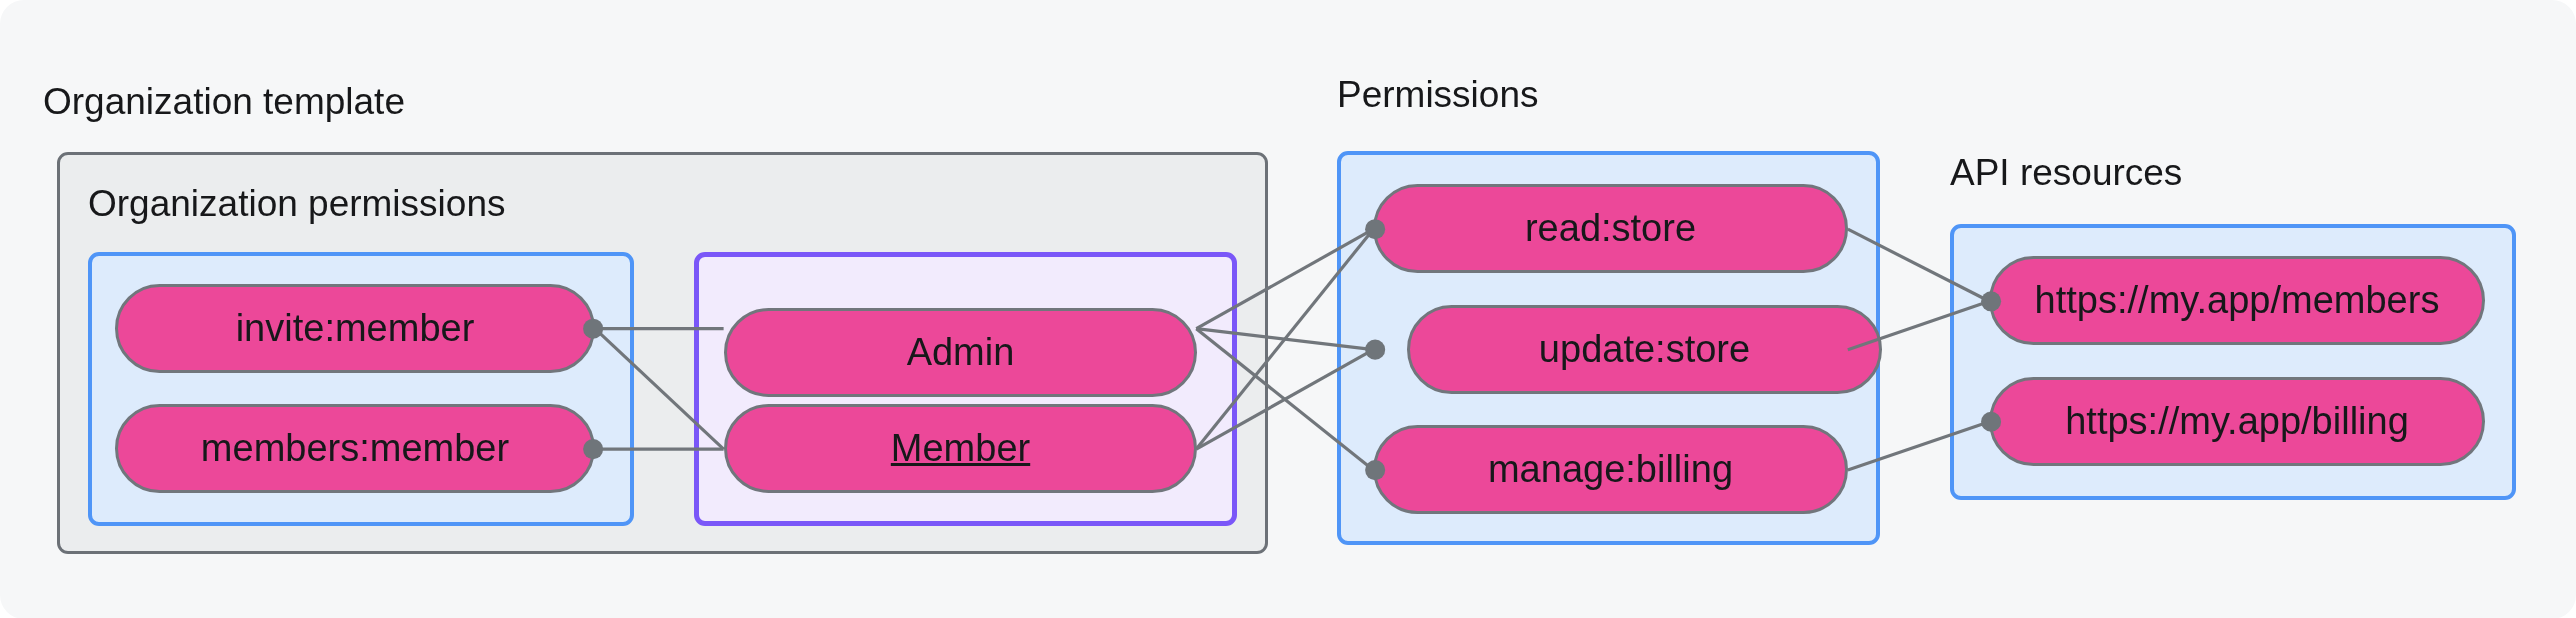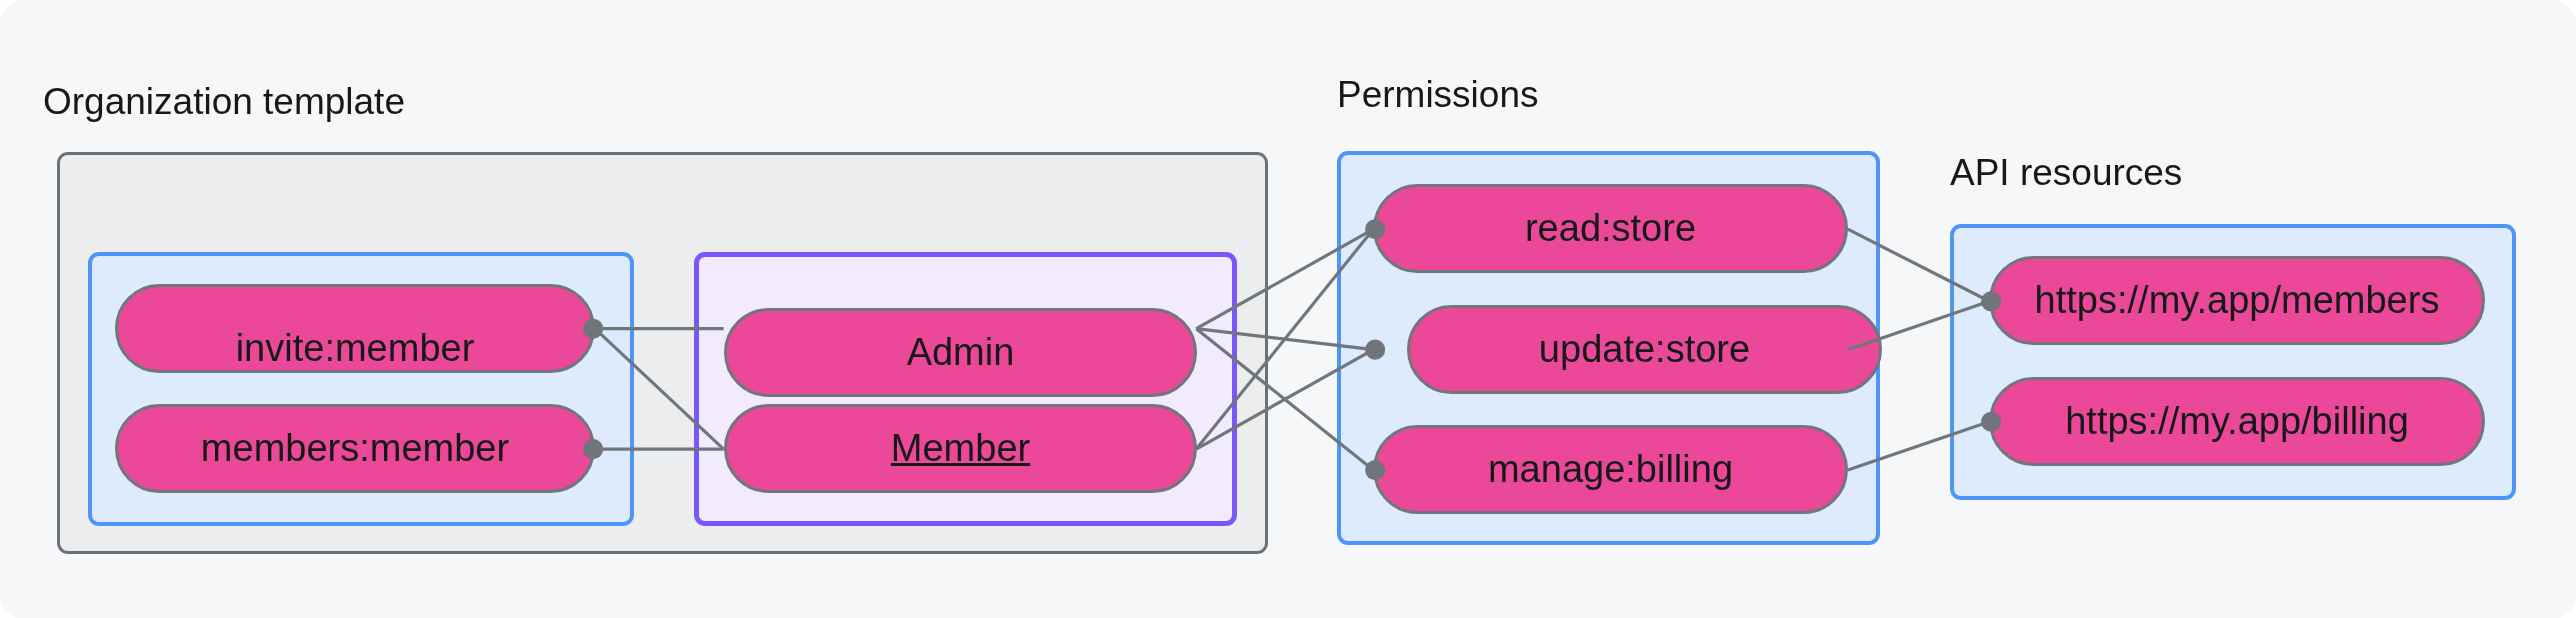--- a/index.html
+++ b/index.html
@@ -58,21 +58,21 @@
     border: 3.2px solid #71767c;
     border-radius: 45px;
     display: flex;
     align-items: center;
     justify-content: center;
     font-size: 38px;
     color: #17181a;
     white-space: nowrap;
     z-index: 2;
   }
-  #node-invite-member  { left: 115px;  top: 284px; width: 480px; align-items: flex-end; }
+  #node-invite-member  { left: 115px;  top: 284px; width: 480px; }
   #node-delete-member  { left: 115px;  top: 404px; width: 480px; }
   #node-admin          { left: 724px;  top: 284px; width: 473px; margin-top: 24px; }
   #node-member         { left: 724px;  top: 404px; width: 473px; text-decoration: underline; }
   #node-read-store     { left: 1373px; top: 184px; width: 475px; }
   #node-update-store   { left: 1407px; top: 305px; width: 475px; }
   #node-manage-billing { left: 1373px; top: 425px; width: 475px; }
   #node-api-members    { left: 1989px; top: 256px; width: 496px; }
   #node-api-billing    { left: 1989px; top: 377px; width: 496px; }
 
   #edges-svg {
@@ -87,20 +87,21 @@
 </head>
 <body>
 
 <div id="card">
 
   <div class="group-title" id="title-org-template">Organization template</div>
   <div class="group-title" id="title-permissions">Permissions</div>
   <div class="group-title" id="title-api-resources">API resources</div>
 
   <div class="box" id="box-org-template"></div>
+  <div class="group-title" id="title-org-perms">Organization permissions</div>
 
   <div class="box box-blue" id="box-org-perms"></div>
   <div class="box" id="box-org-roles"></div>
   <div class="box box-blue" id="box-permissions"></div>
   <div class="box box-blue" id="box-api"></div>
 
   <div class="pill" id="node-invite-member">
     <span>invite:member</span>
   </div>
   <div class="pill" id="node-delete-member">

